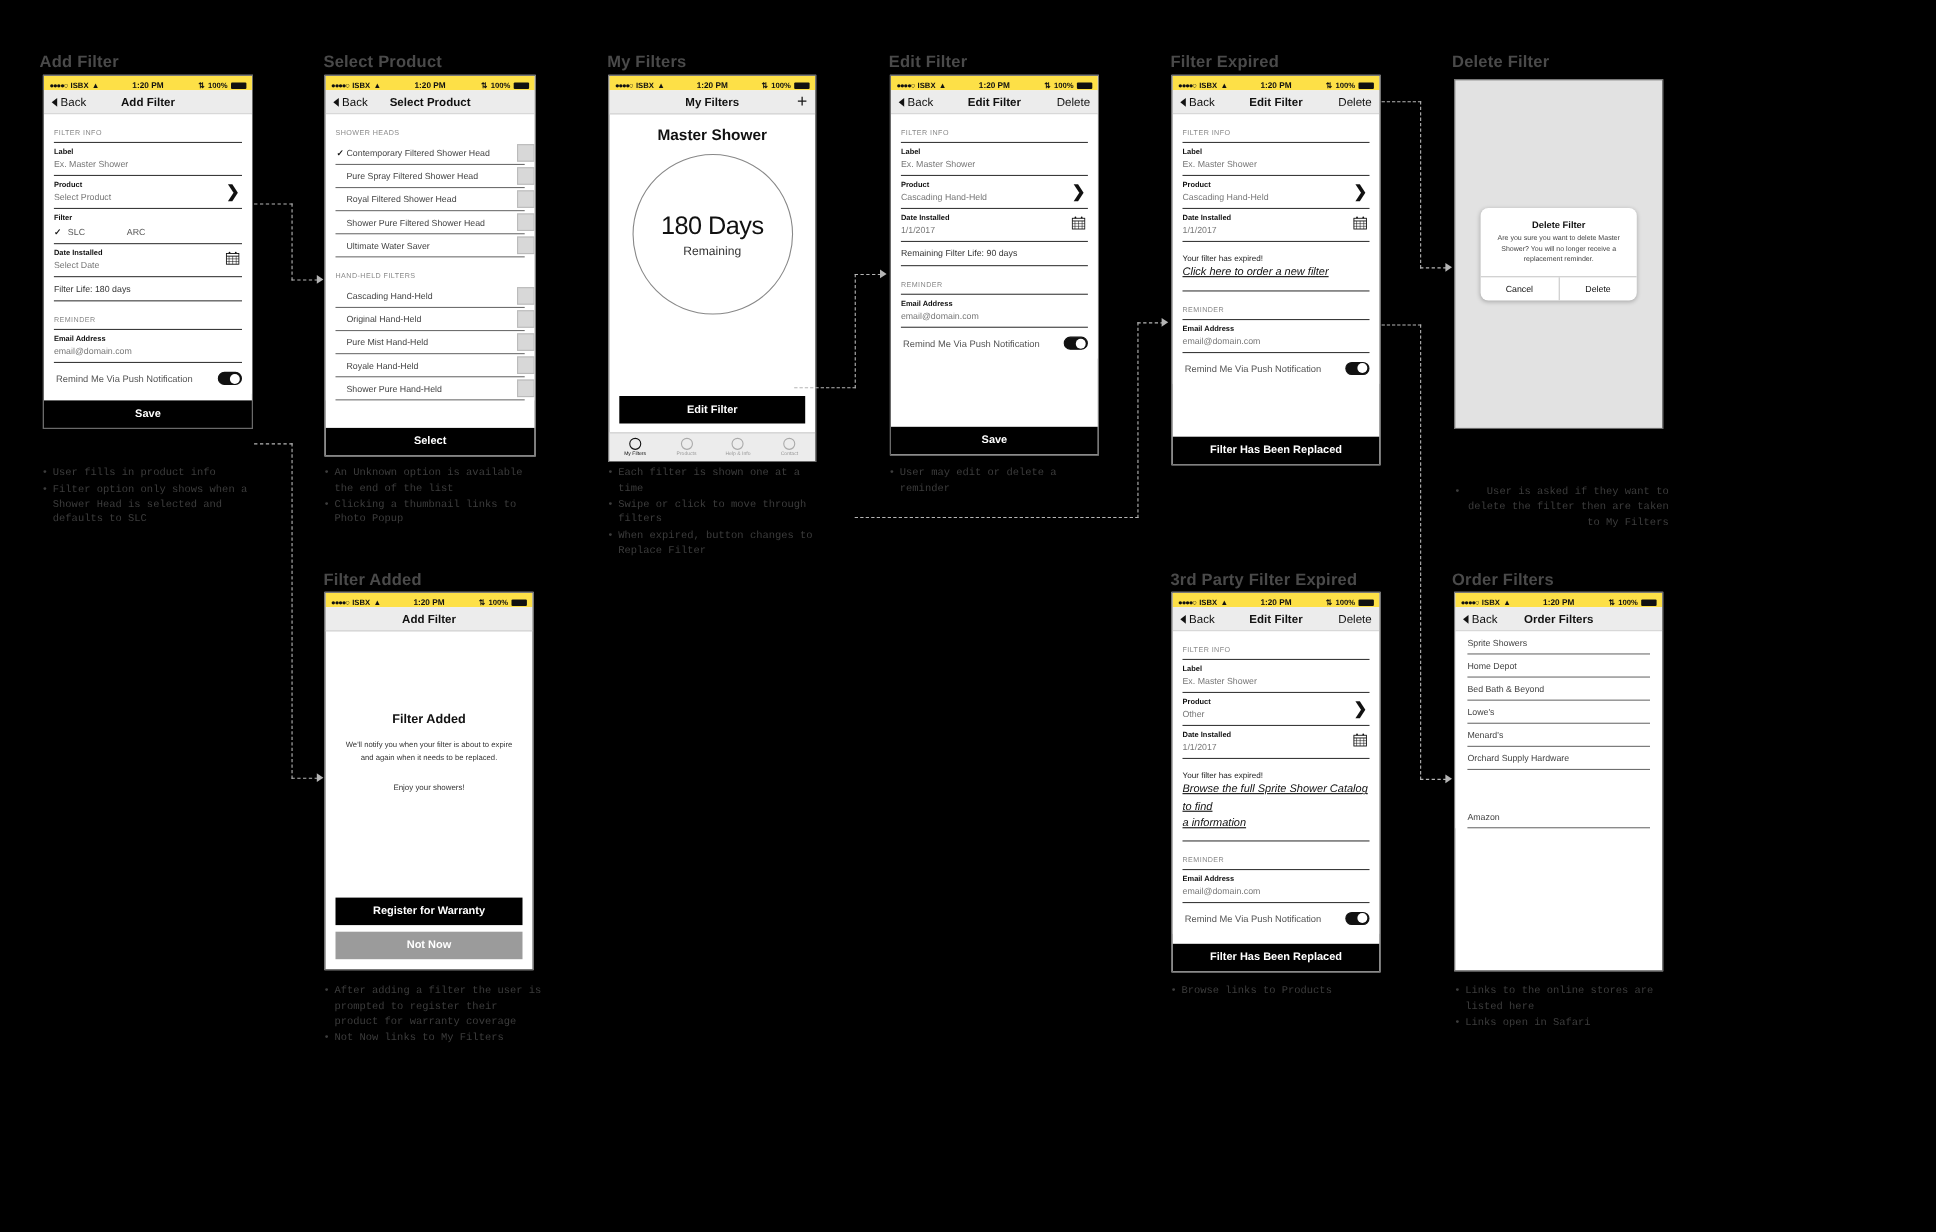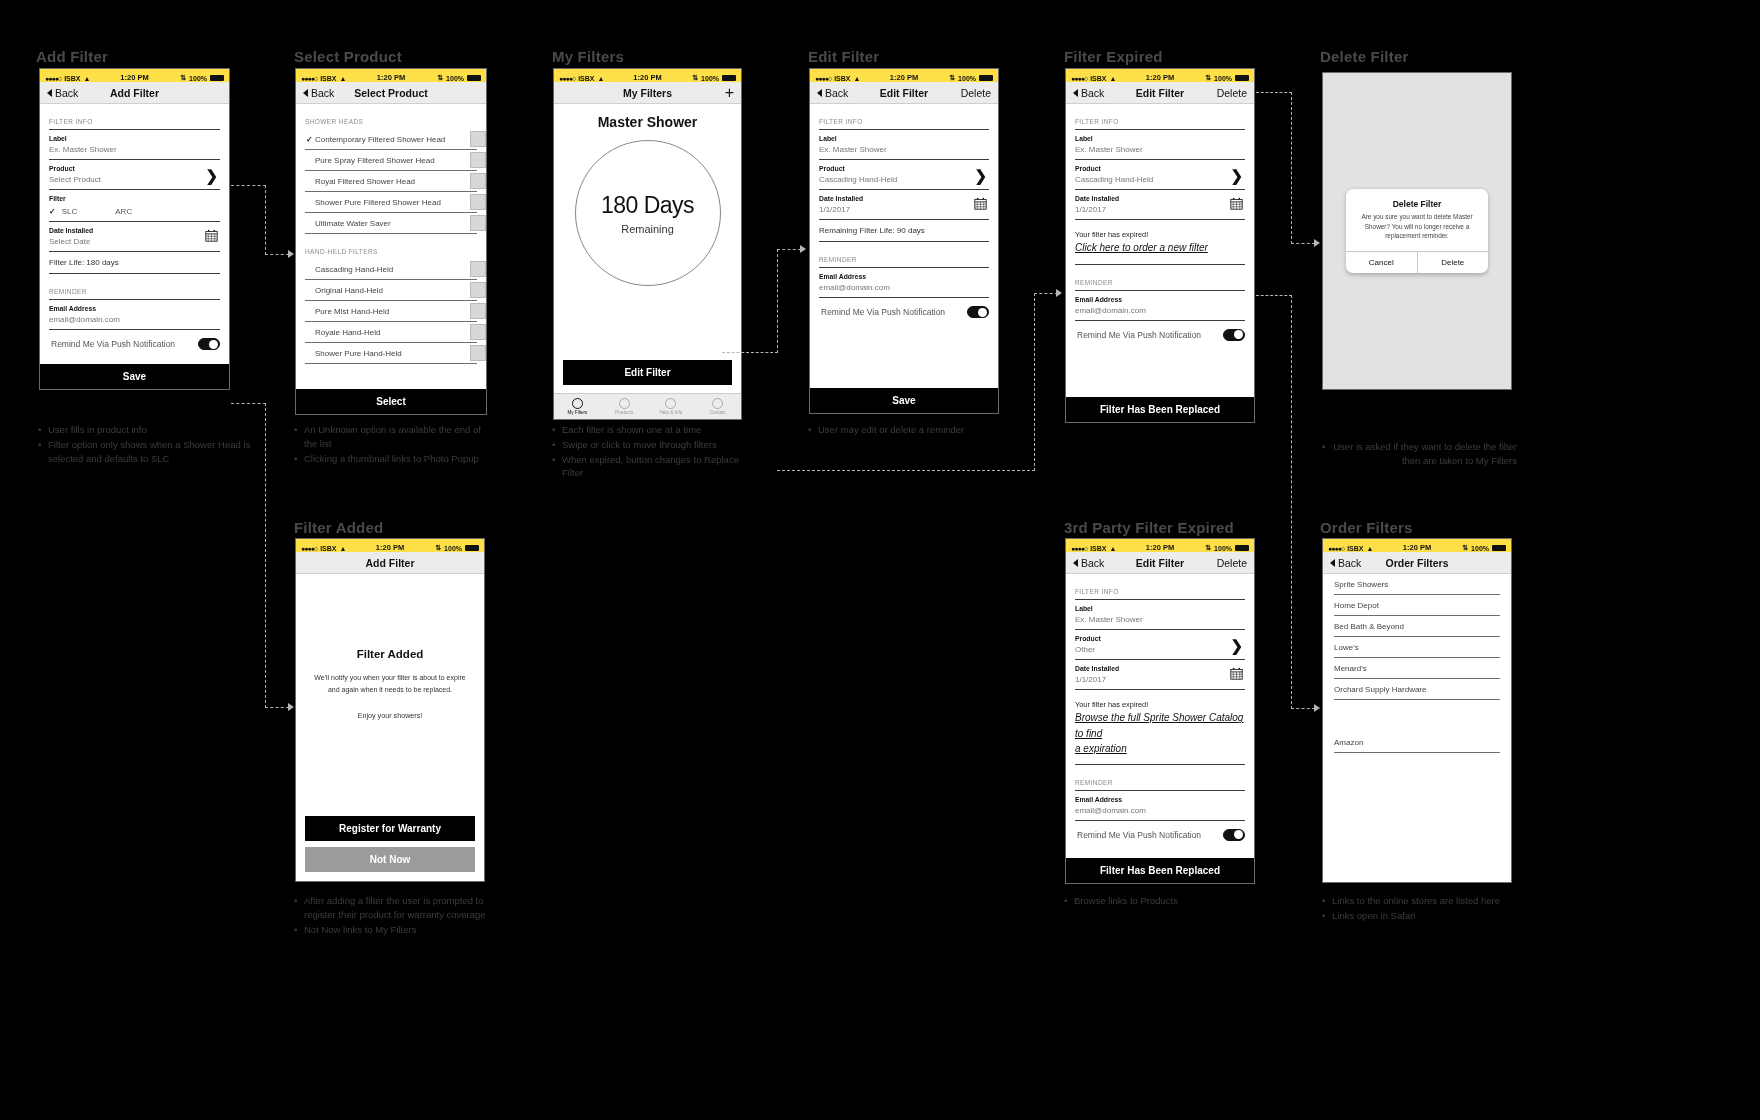--- a/index.html
+++ b/index.html
@@ -140,21 +140,21 @@
   .modal-btn { flex:1; text-align:center; font-size:8px; color:#111; padding:6px 0; }
   .modal-btn + .modal-btn { border-left:1px solid #c8c8c8; }
   
   .fa-title { text-align:center; font-size:11.5px; font-weight:bold; color:#111; padding:74px 0 12px; }
   .fa-text { text-align:center; font-size:7px; color:#333; line-height:1.75; padding:0 14px; }
   .fa-text2 { text-align:center; font-size:7.2px; color:#333; padding-top:14px; }
   
   .exp-msg { font-size:7.4px; color:#222; padding:9px 0 0; line-height:1.55; }
   .exp-link { font-size:10px; color:#111; text-decoration:underline; display:block; line-height:1.55;font-style:italic; }
   
-  .annot { position:absolute; color:#3d3d3d; font-size:9.5px; line-height:1.45; }
+  .annot { position:absolute; color:#3d3d3d; font-size:9.5px; line-height:1.45;font-family:Liberation Mono, monospace; }
   .annot li { list-style:none; position:relative; padding-left:10px; margin-bottom:1px; }
   .annot li::before { content:"\2022"; position:absolute; left:0; top:0; }
   
   .conn { position:absolute; border-color:#b5b5b5; }
   .arrow-r {
     position:absolute; width:0;height:0;
     border-top:4px solid transparent; border-bottom:4px solid transparent;
     border-left:6px solid #b5b5b5;
   }
 </style>
@@ -598,21 +598,21 @@
             <line x1="1" y1="9" x2="15" y2="9" stroke="#111" stroke-width=".6"></line>
             <line x1="1" y1="12" x2="15" y2="12" stroke="#111" stroke-width=".6"></line>
             <circle cx="4.5" cy="2" r="1" fill="#111"></circle>
             <circle cx="11.5" cy="2" r="1" fill="#111"></circle>
           </svg>
       </span>
     </div>
     <div class="rule" style="padding-bottom:7px;">
       <div class="exp-msg">Your filter has expired!</div>
       <a class="exp-link">Browse the full Sprite Shower Catalog to find</a>
-      <a class="exp-link">a expiration</a>
+      <a class="exp-link">a information</a>
     </div>
     <div class="section-head rule">REMINDER</div>
     <div class="field rule">
       <div class="field-label">Email Address</div>
       <div class="field-value">email@domain.com</div>
     </div>
     <div class="toggle-row">
       <span class="toggle-label">Remind Me Via Push Notification</span>
       <span class="toggle"></span>
     </div>

